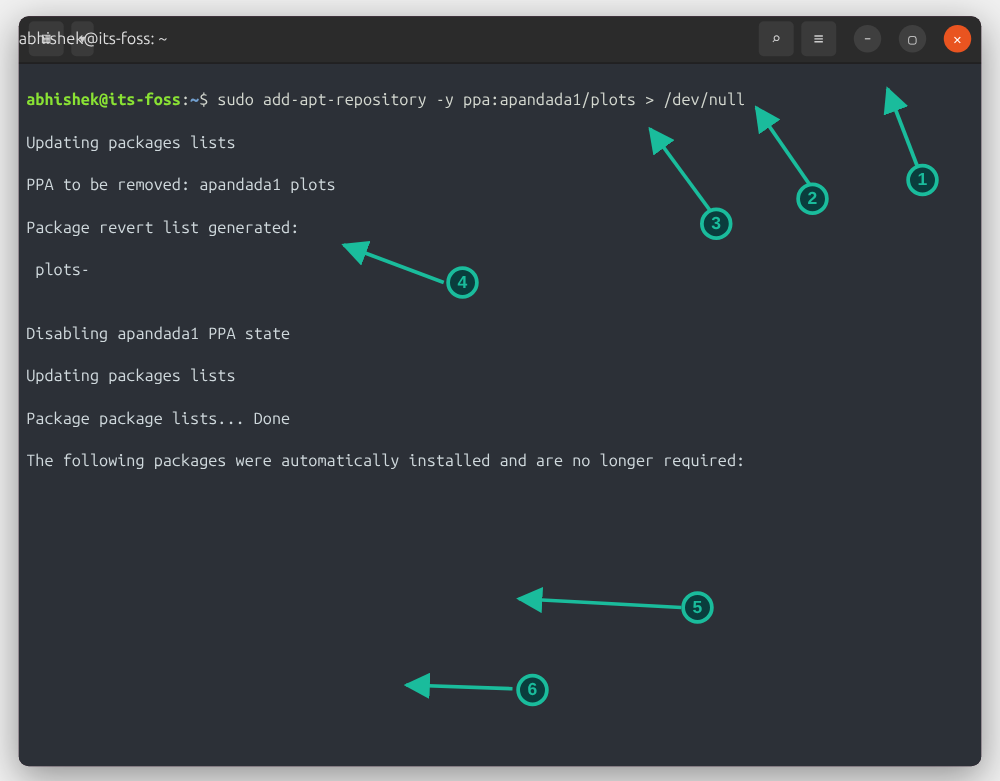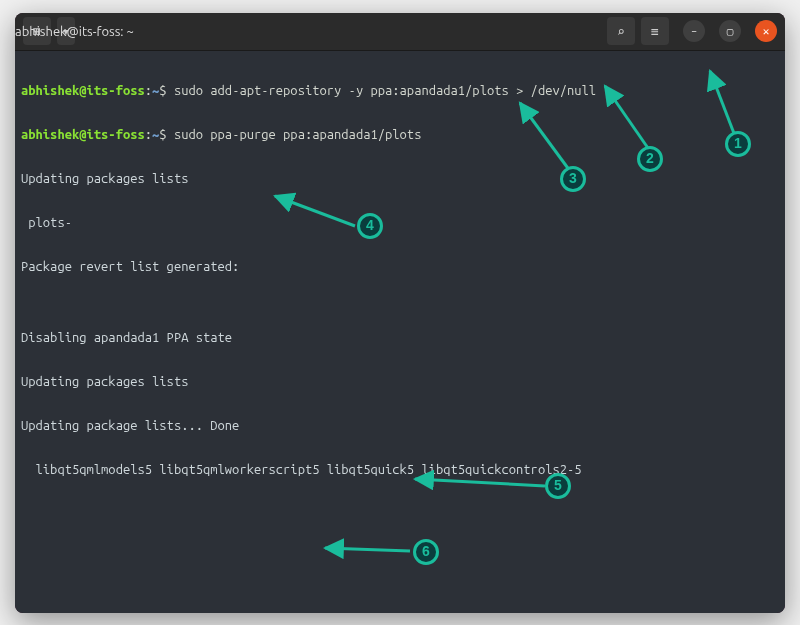--- a/index.html
+++ b/index.html
@@ -68,21 +68,21 @@
     padding: 4px 6px;
     white-space: pre;
     overflow: hidden;
     position: relative;
   }
   .prompt-user { color: #8ae234; font-weight: bold; }
   .prompt-colon { color: #d3d7cf; }
   .prompt-path { color: #729fcf; font-weight: bold; }
   .prompt-dollar { color: #d3d7cf; }
   .cmd { color: #d3d7cf; }
-  .line { display: block; margin-top: 10px; }
+  .line { display: block; }
   .annotation {
     position: absolute;
     width: 26px; height: 26px;
     border-radius: 50%;
     background: #0a3d3d;
     border: 3px solid #1abc9c;
     color: #1abc9c;
     font-weight: bold;
     font-size: 14px;
     display: flex; align-items: center; justify-content: center;
@@ -122,29 +122,29 @@
           <span>▢</span>
         </div>
       <div class="win-btn win-close">
           <span>✕</span>
         </div>
     </div>
   </div>
 
   <div class="terminal">
 <span class="line"><span class="prompt-user">abhishek@its-foss</span><span class="prompt-colon">:</span><span class="prompt-path">~</span><span class="prompt-dollar">$</span> <span class="cmd">sudo add-apt-repository -y ppa:apandada1/plots &gt; /dev/null</span></span>
-<span class="line"><span class="prompt-user">abhishek@its-foss</span><span class="prompt-colon">:</span><span class="prompt-path">~</span><span class="prompt-dollar">$</span> <span class="cmd">sudo ppa-purge ppa:apandada1/plots</span></span>
 <span class="line">Updating packages lists</span>
+<span class="line">PPA to be removed: apandada1 plots</span>
+<span class="line">Package revert list generated:</span>
 <span class="line"> plots-</span>
-<span class="line">Package revert list generated:</span>
 <span class="line"></span>
 <span class="line">Disabling apandada1 PPA state</span>
 <span class="line">Updating packages lists</span>
-<span class="line">Updating package lists... Done</span>
-<span class="line">  libqt5qmlmodels5 libqt5qmlworkerscript5 libqt5quick5 libqt5quickcontrols2-5</span>
+<span class="line">Package package lists... Done</span>
+<span class="line">The following packages were automatically installed and are no longer required:</span>
 
 
 
 
 
 
 
 
 
 

